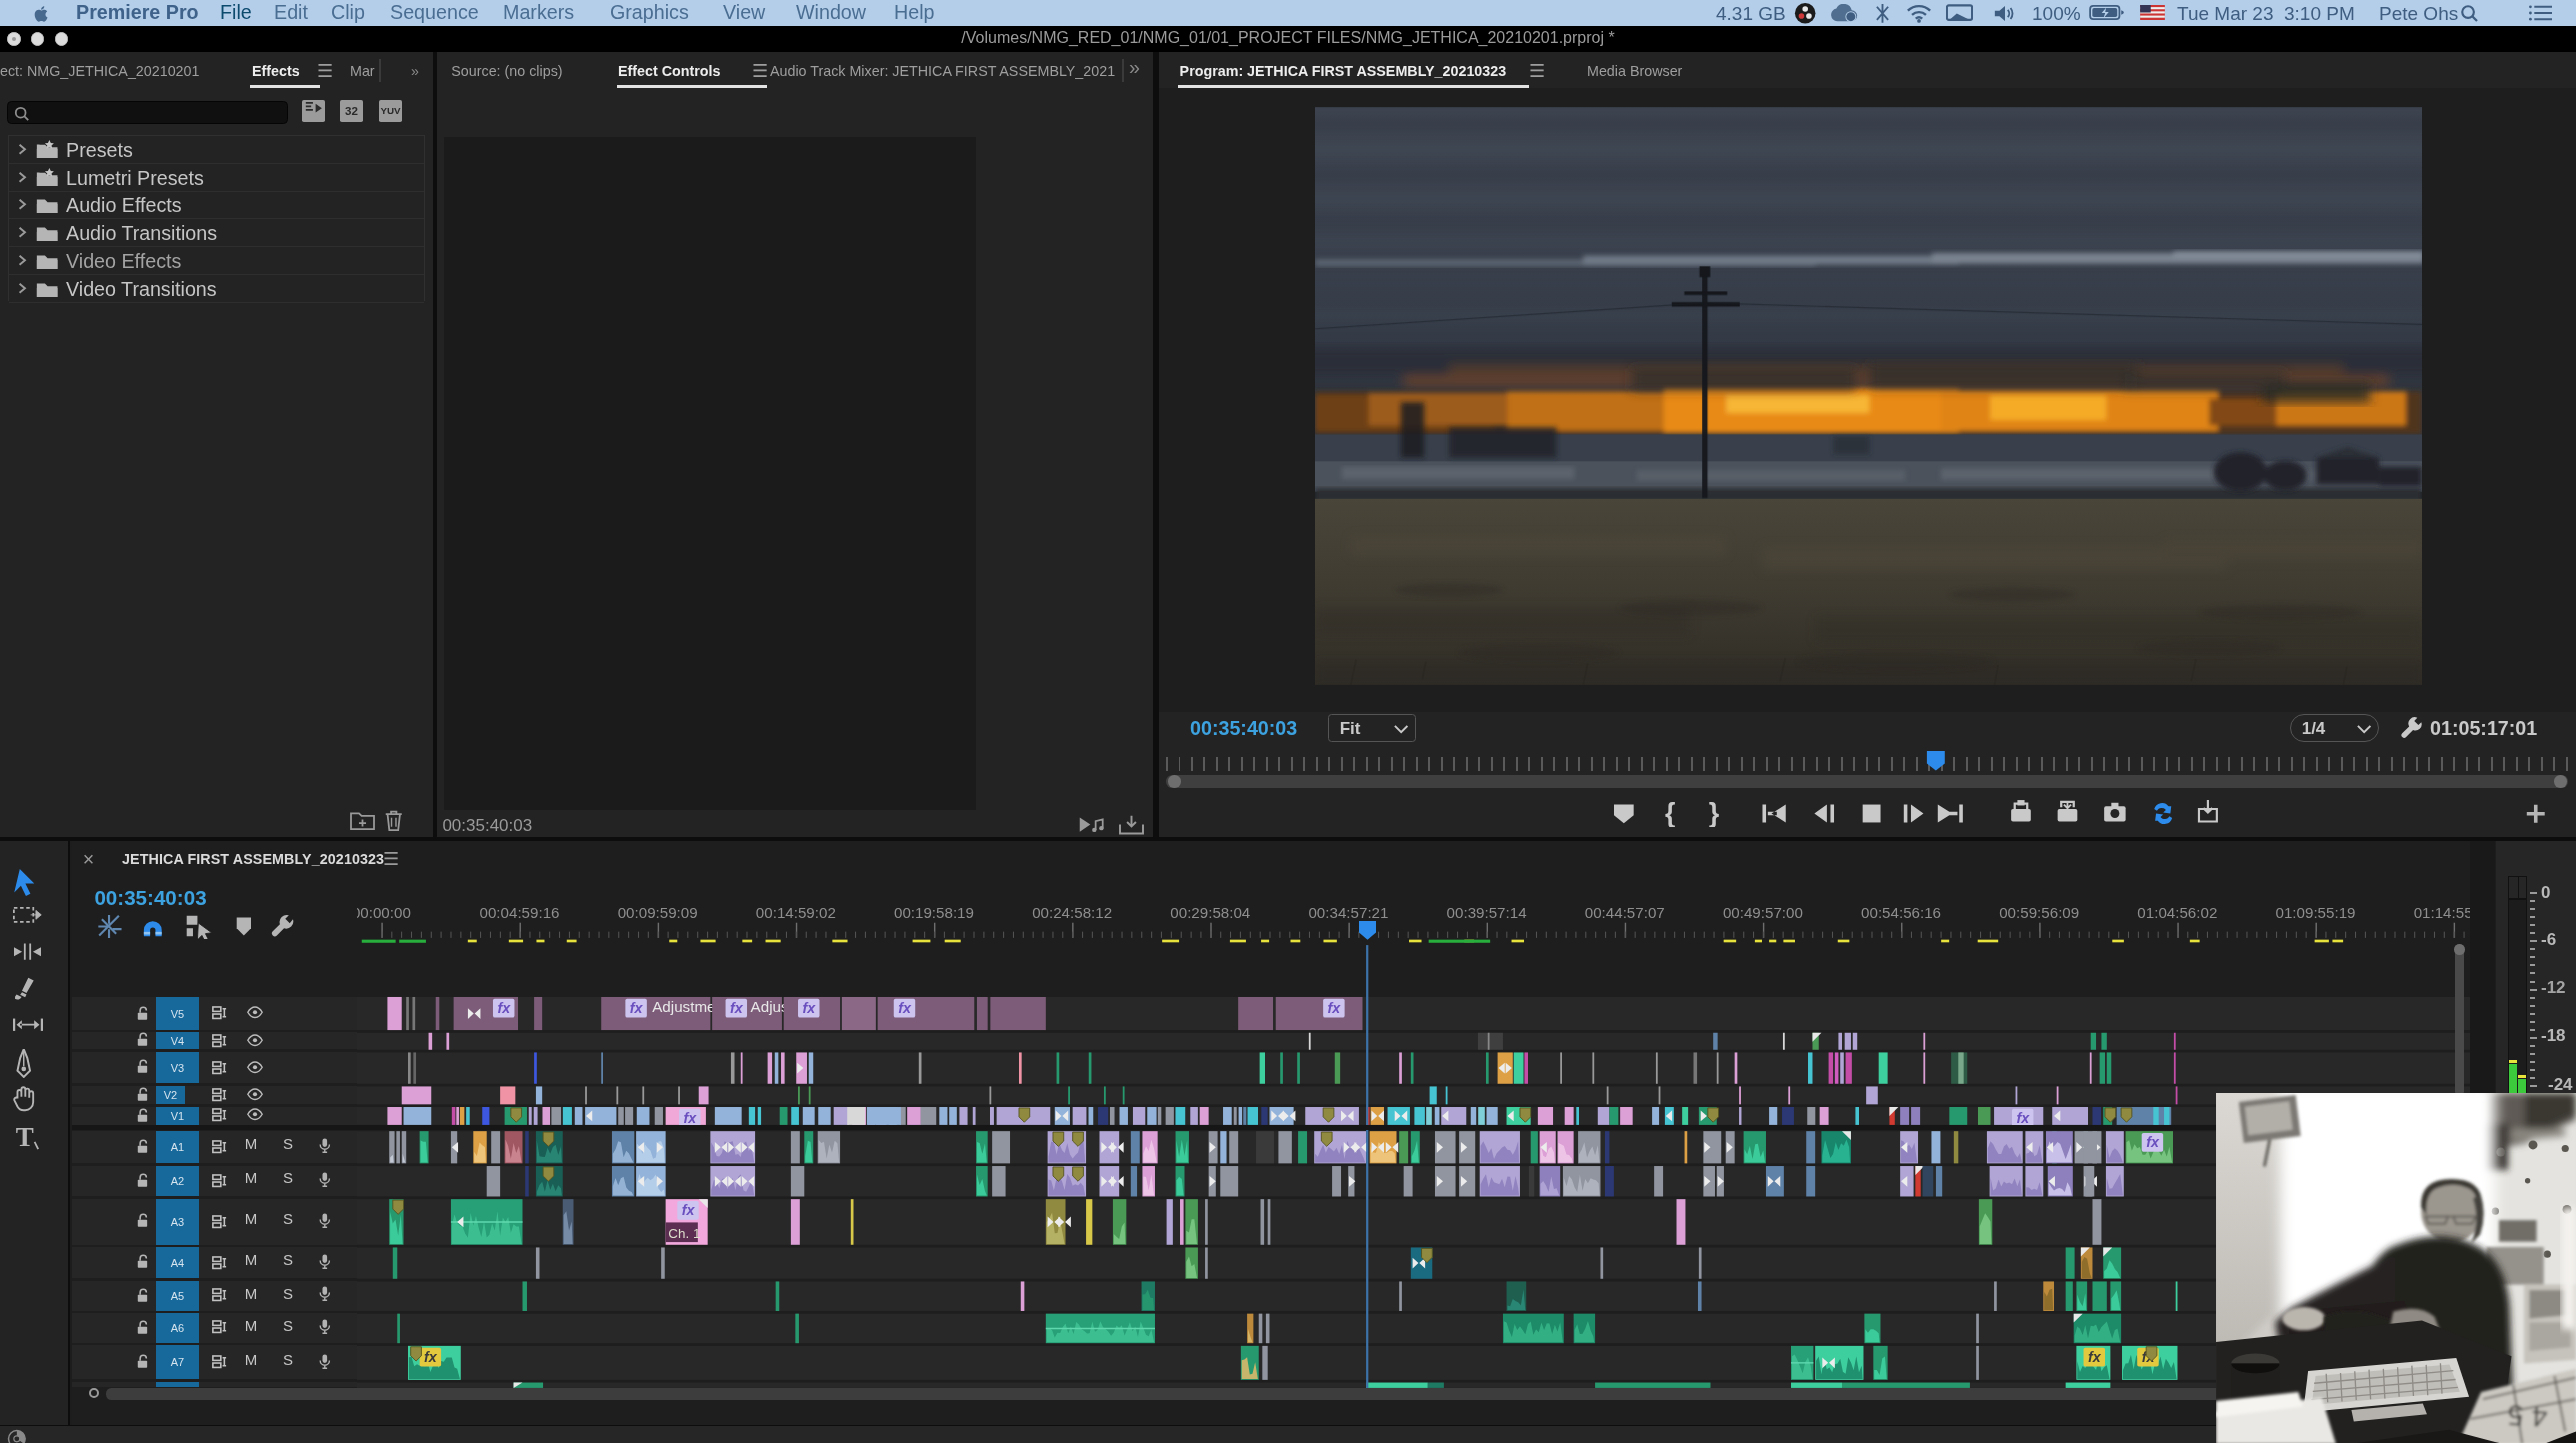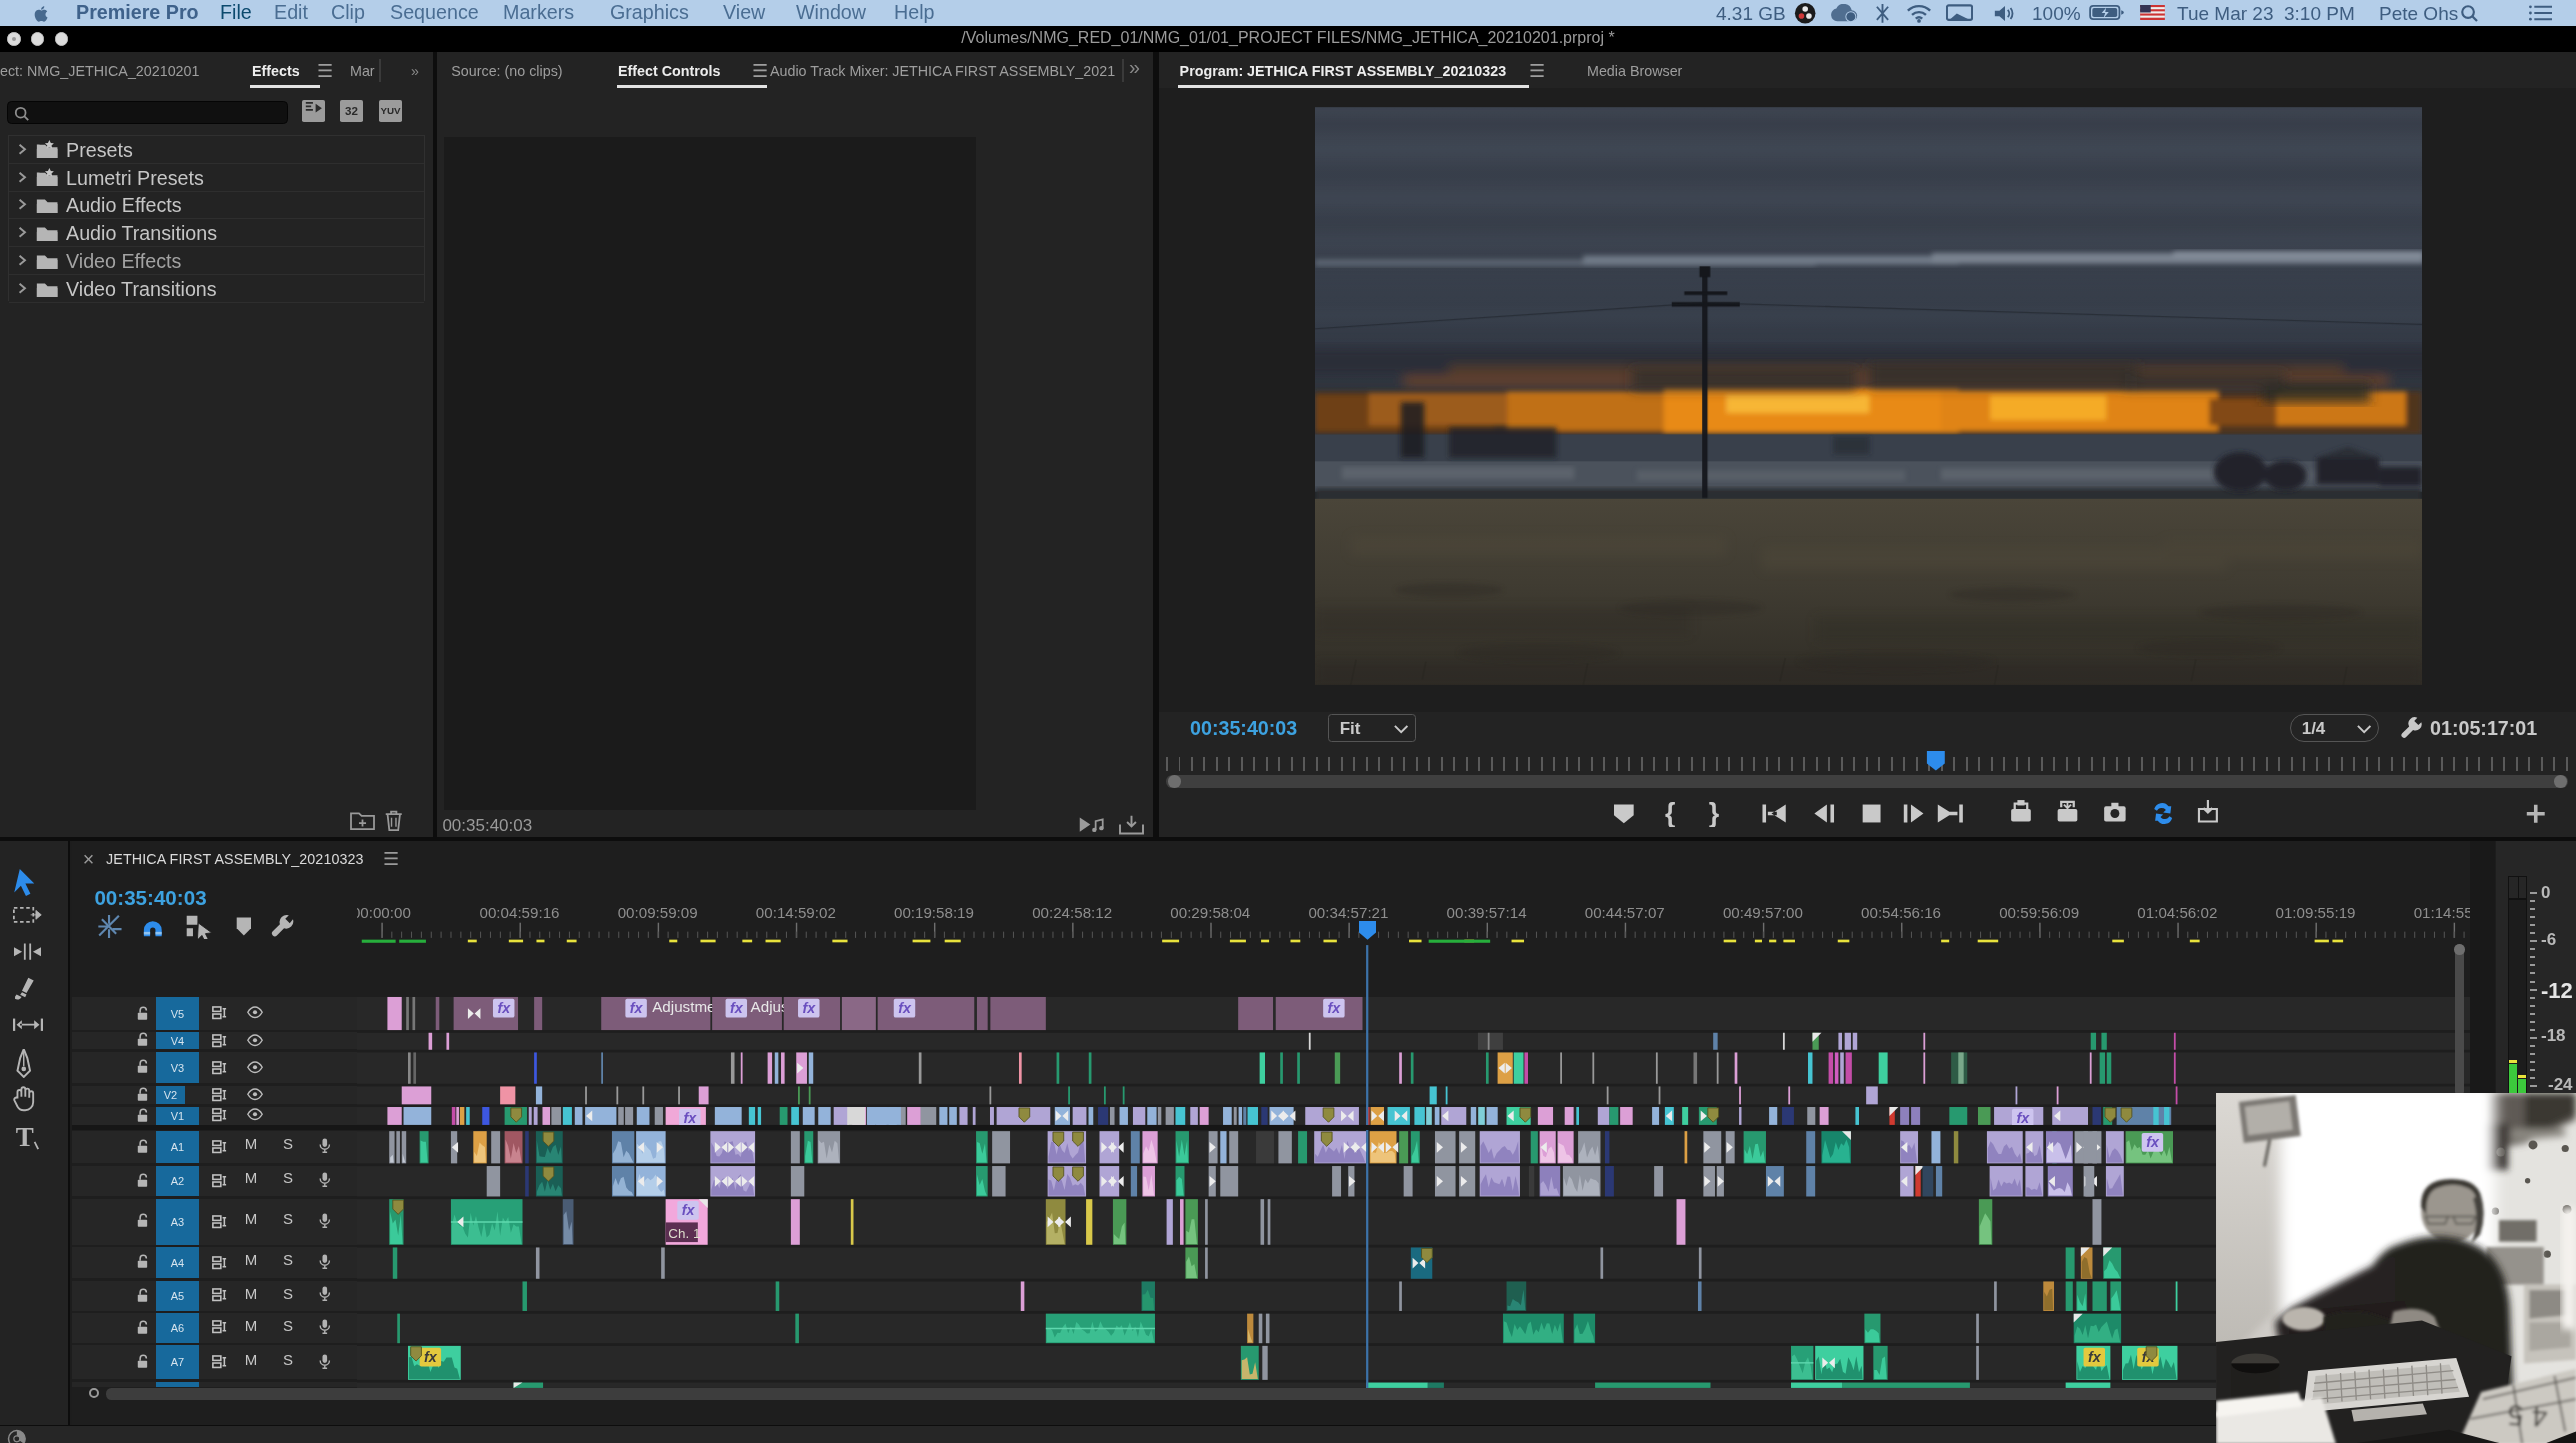--- a/index.html
+++ b/index.html
@@ -464,21 +464,21 @@
       <div class="abs" style="left:12.5px;top:244px;width:39px;height:30px"><svg width="25" height="29" viewBox="0 0 28 32">
           <path d="M5 15V7.5a2.2 2.2 0 0 1 4.4 0V13 4.5a2.2 2.2 0 0 1 4.4 0V13 6a2.2 2.2 0 0 1 4.4 0v8-5a2.2 2.2 0 0 1 4.4 0v10a9 9 0 0 1-9 9h-1.6a8 8 0 0 1-7-4.2L1.6 17a2.3 2.3 0 0 1 3.4-2.8z" fill="none" stroke="#b5b5b5" stroke-width="2.1"></path>
         </svg></div>
       <div class="abs" style="left:12.5px;top:281px;width:39px;height:30px"><svg width="27" height="29" viewBox="0 0 30 32">
           <text x="3" y="26" font-size="30" font-weight="bold" fill="#b5b5b5" font-family="Liberation Serif">T</text>
           <path d="M24 22l4 8" stroke="#b5b5b5" stroke-width="2"></path>
         </svg></div>
     </div>
     <div class="abs" style="left:72px;top:841px;width:2398px;height:584px;background:#1e1e1e;overflow:hidden">
       <div class="abs" style="left:10.7px;top:7.2px;color:#9a9a9a;font-size:19.7px">×</div>
-      <div class="abs" style="left:34px;top:9.8px;color:#dadada;font-size:14.3px;font-weight:normal;letter-spacing:0.1px">JETHICA FIRST ASSEMBLY_20210323</div>
+      <div class="abs" style="left:50px;top:9.8px;color:#dadada;font-size:14.3px;font-weight:bold;letter-spacing:0.1px">JETHICA FIRST ASSEMBLY_20210323</div>
       <div class="abs" style="left:311px;top:7.2px;color:#9a9a9a;font-size:18px">☰</div>
       <div class="abs" style="left:22.4px;top:45px;color:#3da2e0;font-size:20.6px;font-weight:bold">00:35:40:03</div>
       <svg class="abs" style="left:25px;top:73px" width="233" height="25" viewBox="0 0 260 28">
         <g stroke="#5f87b0" stroke-width="2.4" fill="none">
           <path d="M2 24L24 2M5 6l16 16M13 1v10M1 14h10M17 17h10M13 17v10"></path>
         </g>
         <path d="M52 18a10 10 0 0 1 20 0v7h-7v-7a3 3 0 0 0-6 0v7h-7z" fill="#2d8ceb"></path>
         <rect x="52" y="20" width="7" height="3" fill="#8ec2f0"></rect>
         <rect x="65" y="20" width="7" height="3" fill="#8ec2f0"></rect>
         <g fill="#b5b5b5">
@@ -1643,21 +1643,21 @@
       <div class="abs" style="left:34px;top:236px;width:4.5px;height:1.8px;background:#9a9a9a"></div>
       <div class="abs" style="left:34px;top:244px;width:7.2px;height:1.8px;background:#9a9a9a"></div>
       <div class="abs" style="left:34px;top:252px;width:4.5px;height:1.8px;background:#9a9a9a"></div>
       <div class="abs" style="left:34px;top:260px;width:4.5px;height:1.8px;background:#9a9a9a"></div>
       <div class="abs" style="left:34px;top:268px;width:4.5px;height:1.8px;background:#9a9a9a"></div>
       <div class="abs" style="left:34px;top:276px;width:4.5px;height:1.8px;background:#9a9a9a"></div>
       <div class="abs" style="left:34px;top:284px;width:4.5px;height:1.8px;background:#9a9a9a"></div>
       <div class="abs" style="left:34px;top:292px;width:7.2px;height:1.8px;background:#9a9a9a"></div>
       <div class="abs" style="left:45px;top:42px;color:#b8b8b8;font-size:17px;font-weight:bold">0</div>
       <div class="abs" style="left:45px;top:89px;color:#b8b8b8;font-size:17px;font-weight:bold">-6</div>
-      <div class="abs" style="left:45px;top:137px;color:#e5e5e5;font-size:22px;font-weight:bold">-12</div>
+      <div class="abs" style="left:45px;top:137px;color:#a3a3a3;font-size:17px;font-weight:bold">-12</div>
       <div class="abs" style="left:45px;top:185px;color:#b8b8b8;font-size:17px;font-weight:bold">-18</div>
       <div class="abs" style="left:52px;top:234px;color:#b8b8b8;font-size:17px;font-weight:bold">-24</div>
     </div>
     <div class="abs" style="left:0;top:1425px;width:2576px;height:19px;background:#262626;border-top:1.8px solid #0d0d0d">
       <svg class="abs" style="left:7.2px;top:2.7px" width="19.7" height="19.7" viewBox="0 0 26 26">
         <circle cx="13" cy="13" r="11" fill="none" stroke="#8a8a8a" stroke-width="2"></circle>
         <path d="M13 2a11 11 0 0 1 9 17l-6-4a4 4 0 0 0-3-6z" fill="#8a8a8a"></path>
         <circle cx="13" cy="13" r="4" fill="none" stroke="#8a8a8a" stroke-width="1.5"></circle>
       </svg>
     </div>

